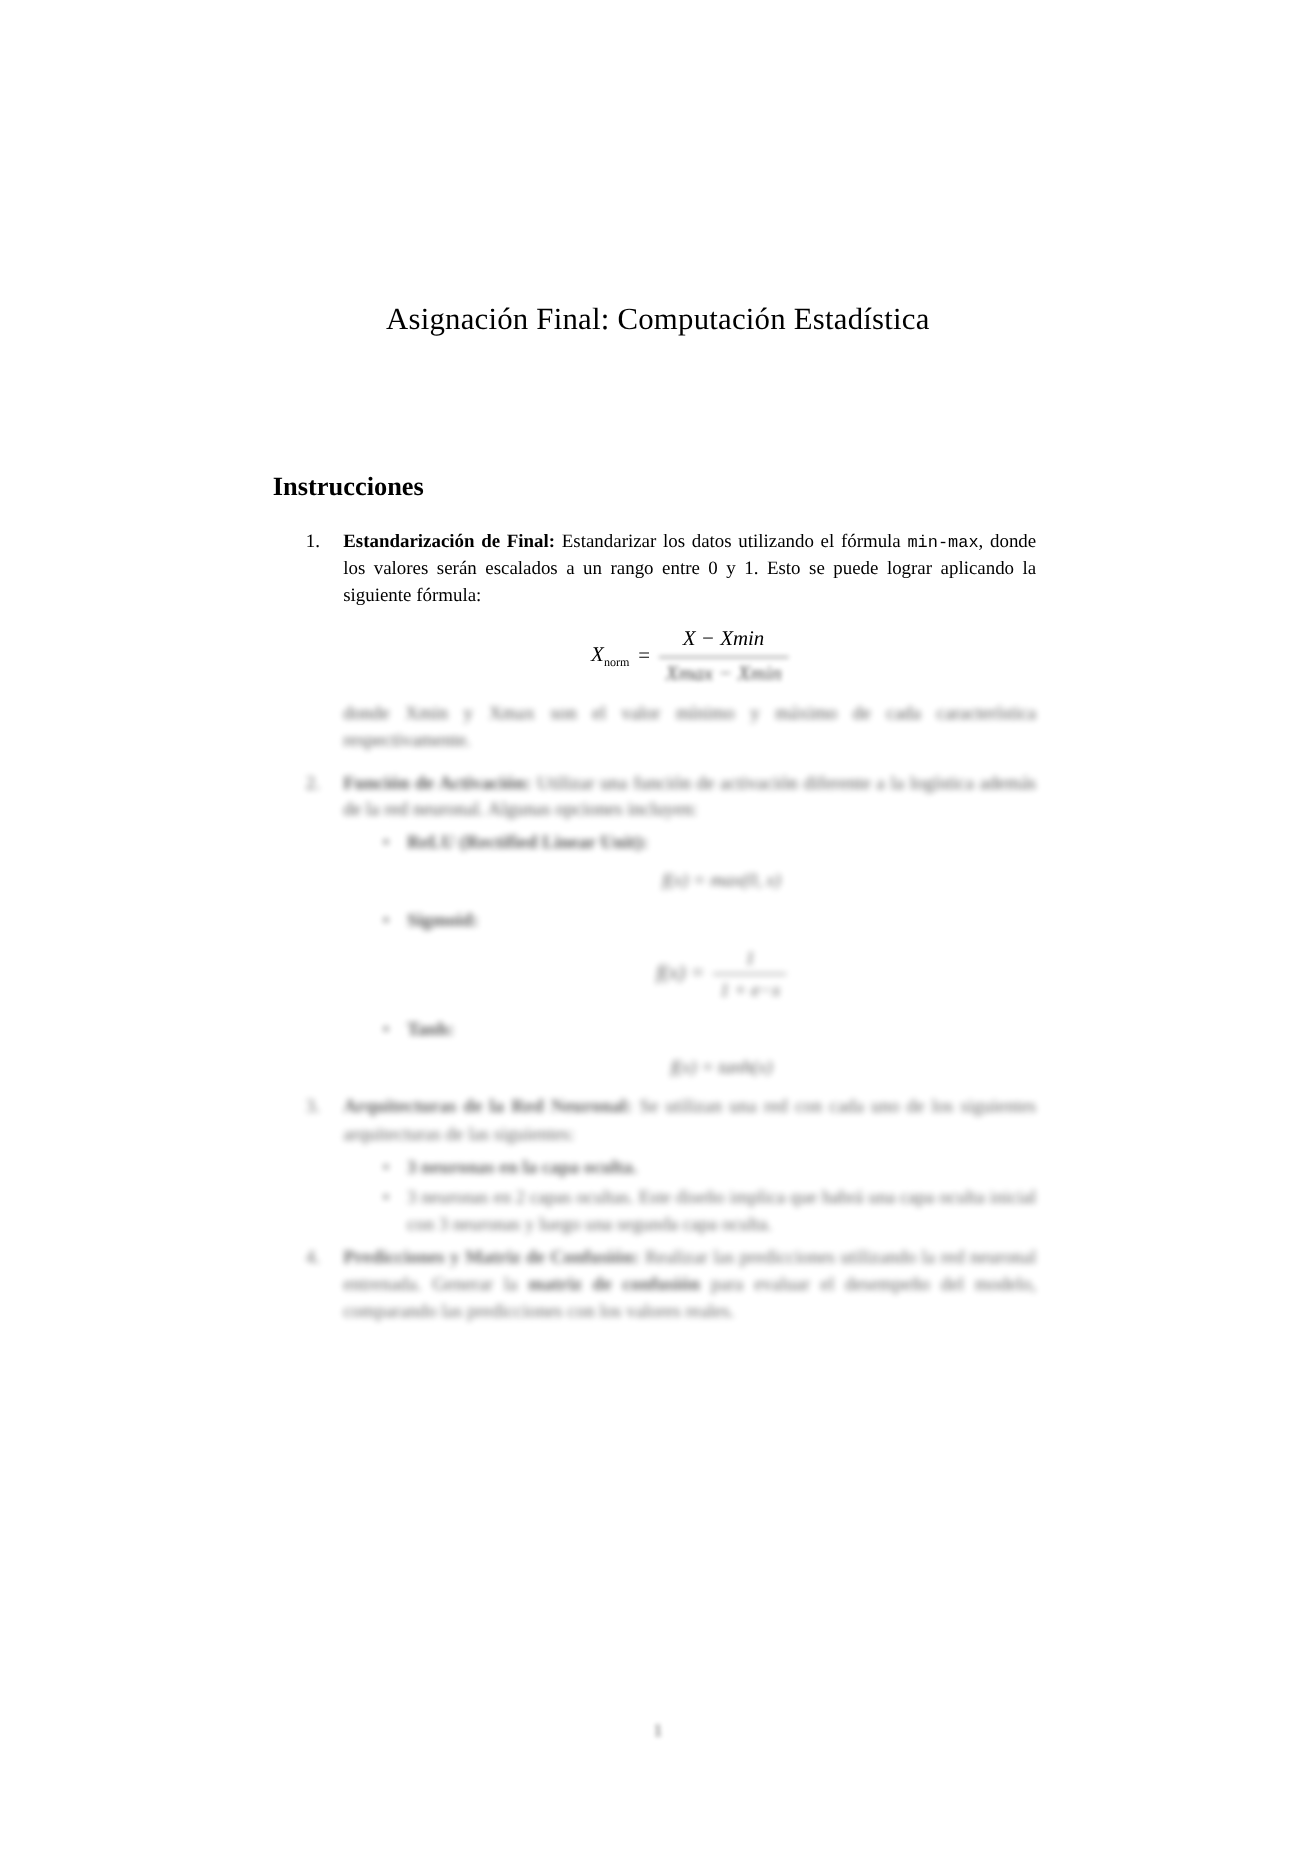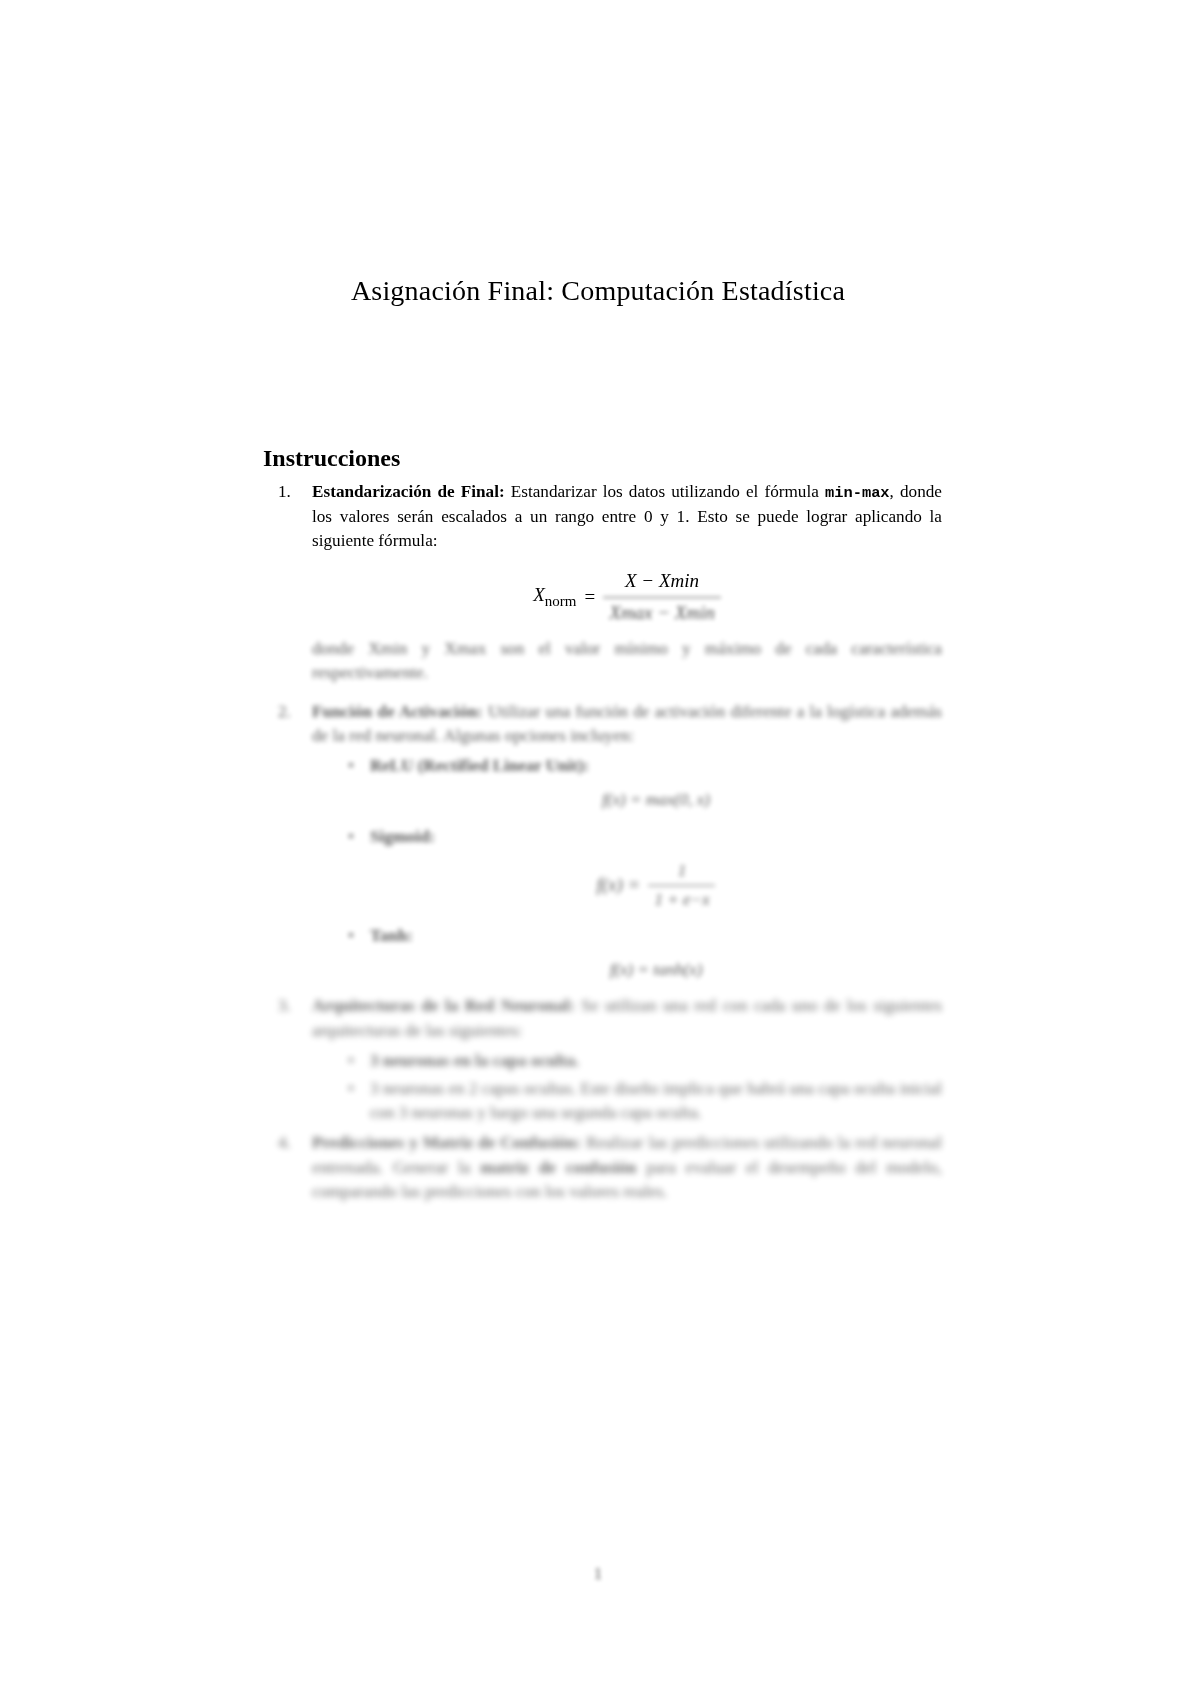--- a/index.html
+++ b/index.html
@@ -32,21 +32,21 @@
     font-size: 28px;
     text-align: center;
     letter-spacing: 0.2px;
     margin: 0 0 0 0;
     font-weight: normal;
     white-space: nowrap;
   }
   .section-heading {
     font-size: 24px;
     font-weight: bold;
-    margin: 15px;
+    margin: 0;
     position: absolute;
     left: 0;
     top: 155px;
   }
   ol.outer {
     list-style: none;
     margin: 0;
     padding: 0;
     position: absolute;
     left: 22px;
@@ -64,21 +64,20 @@
   ol.outer > li > .num {
     position: absolute;
     left: 8px;
     top: 0;
     font-size: 17.2px;
   }
   .b { font-weight: bold; }
   .mono {
     font-family: "Liberation Mono", monospace;
     font-size: 15.4px;
-    font-weight: bold;
   }
   
   .blur1 { filter: blur(0px); }
   .blur3 { filter: blur(2.3px); opacity: .72; }
   .blur4 { filter: blur(2.7px); opacity: .66; }
   .blur5 { filter: blur(3.0px); opacity: .60; }
 
   .formula-block {
     text-align: center;
     margin: 14px 0 10px 0;
@@ -99,21 +98,21 @@
     border-top: 1.2px solid #000;
     padding: 2px 6px 0 6px;
   }
   .lhs {
     font-style: italic;
     font-size: 19px;
     vertical-align: middle;
     display: inline-block;
     margin-right: 8px;
   }
-  sub { font-size: 15px; font-style: normal; }
+  sub { font-size: 11px; font-style: normal; }
   .eqsign { vertical-align: middle; font-size: 19px; display:inline-block; margin-right:8px;}
 
   ul.inner {
     list-style: none;
     margin: 6px 0 6px 0;
     padding: 0 0 0 36px;
   }
   ul.inner > li {
     position: relative;
     padding-left: 22px;

